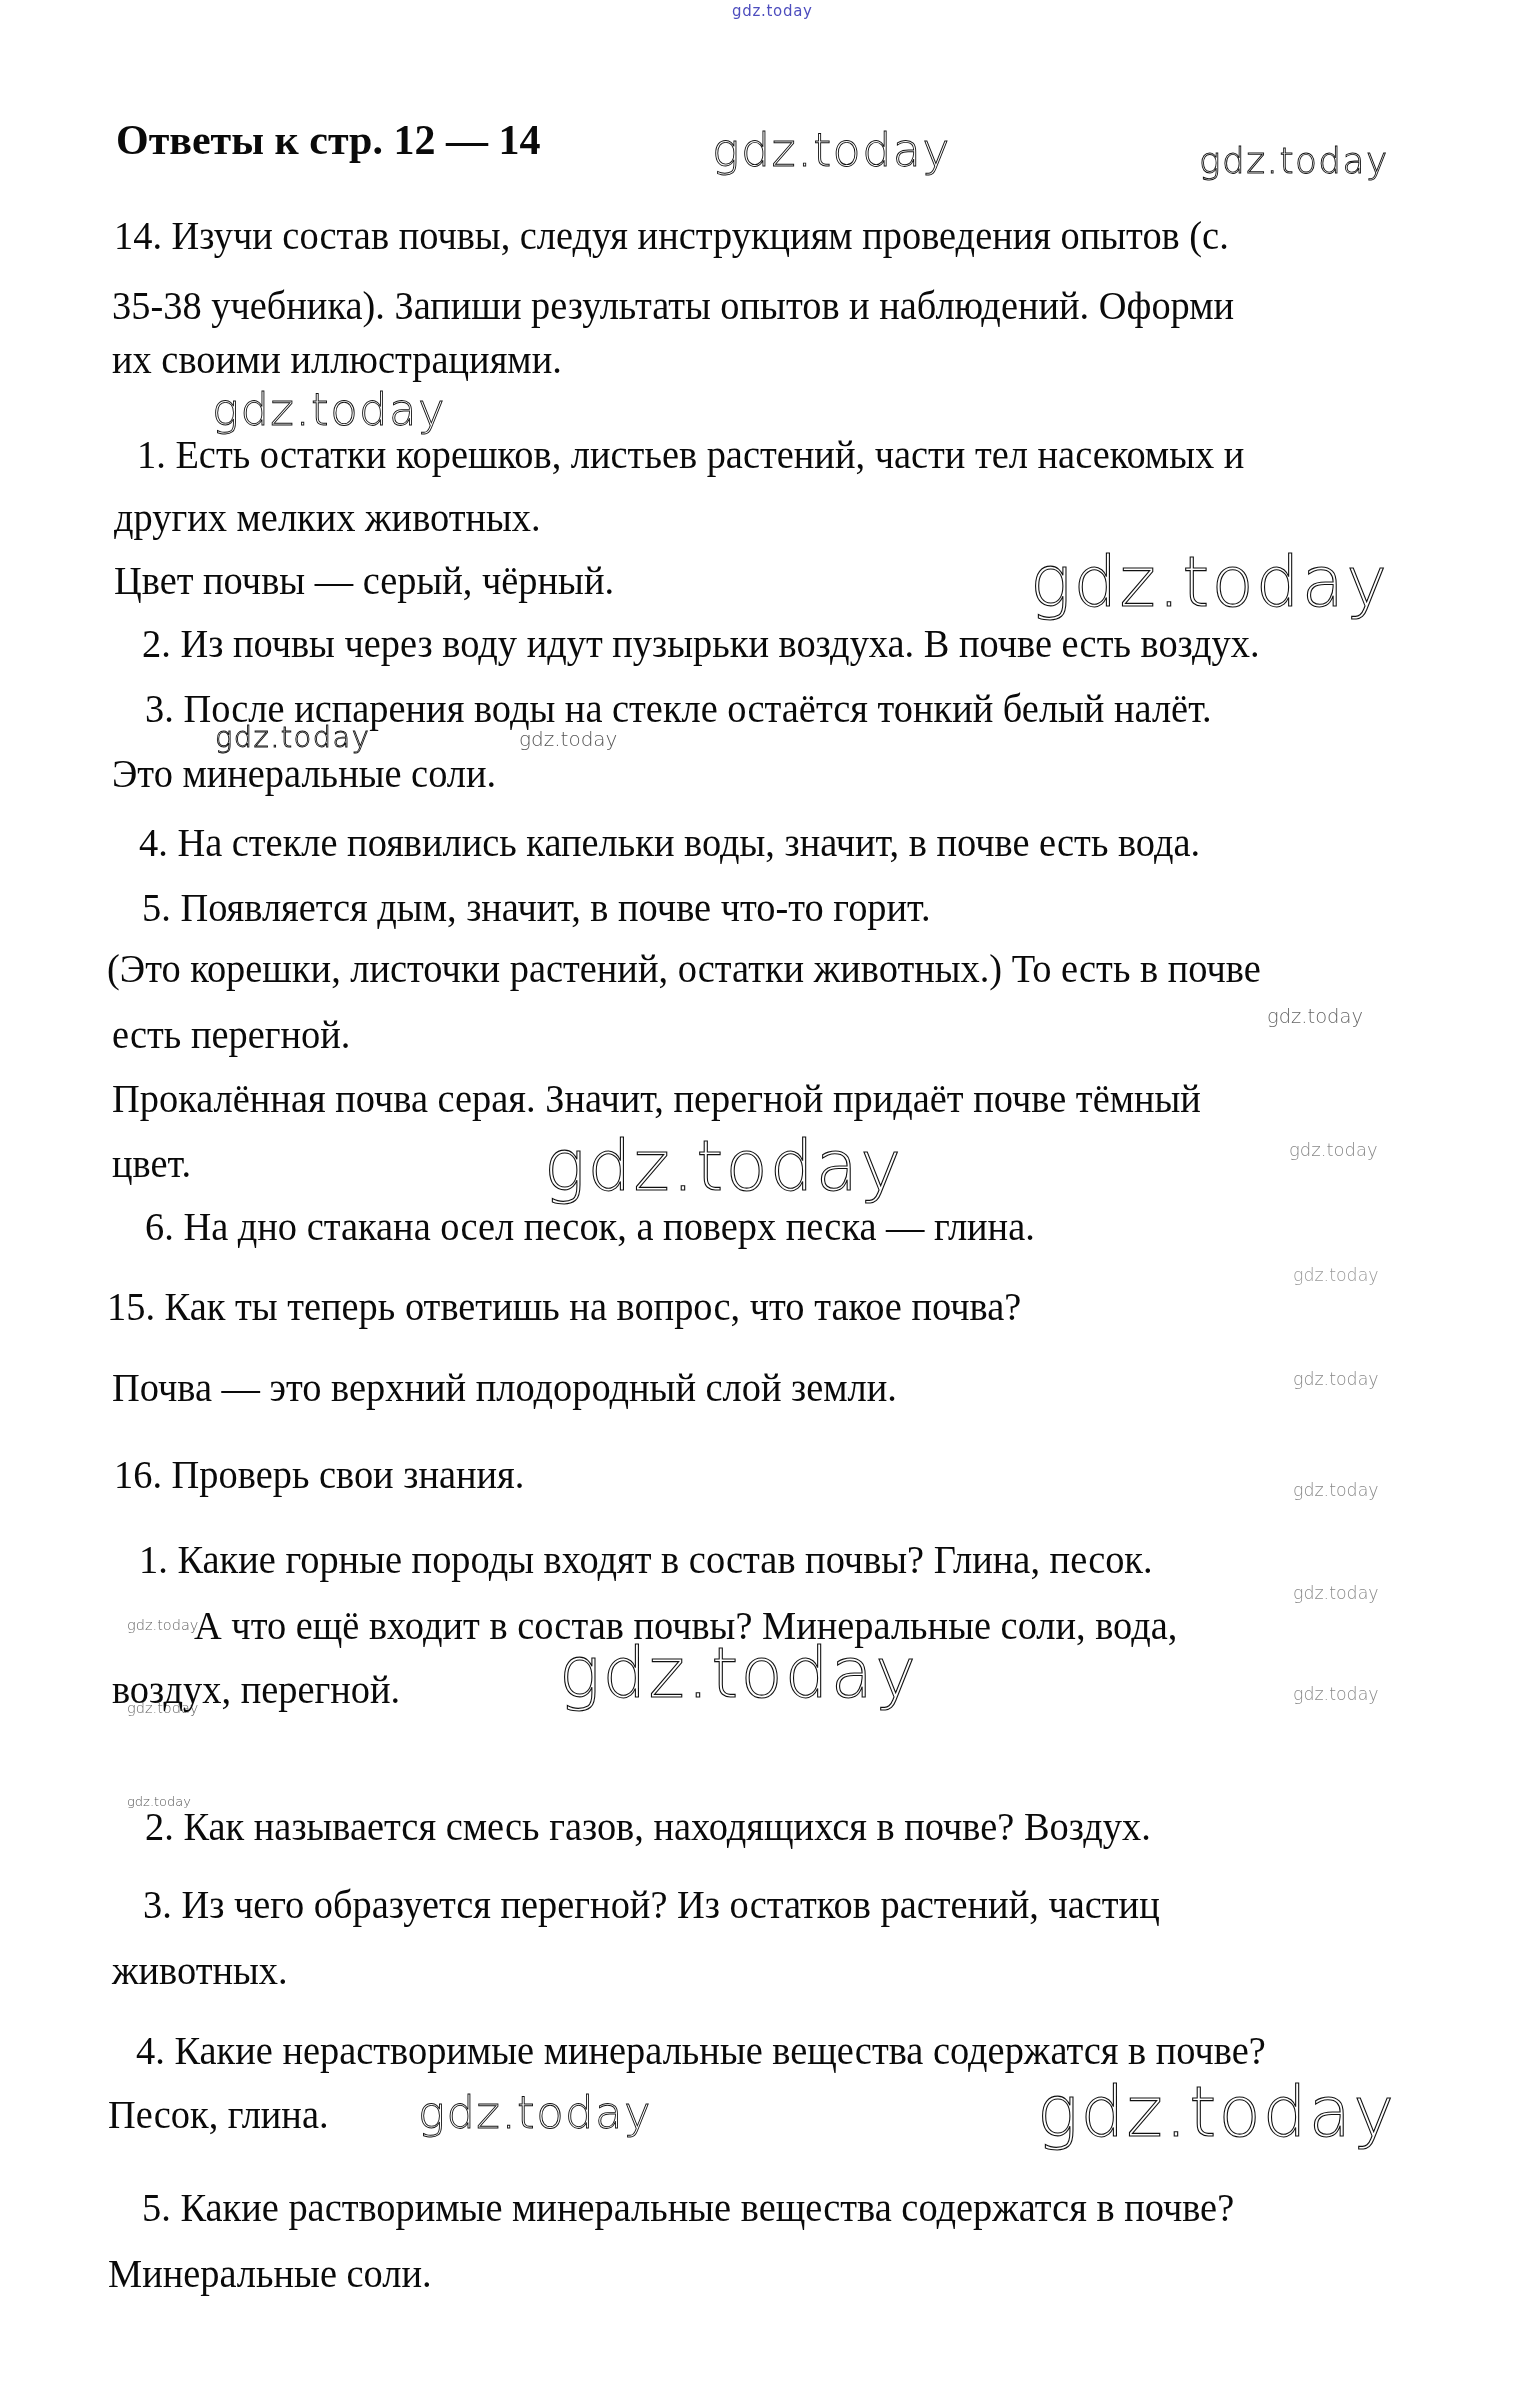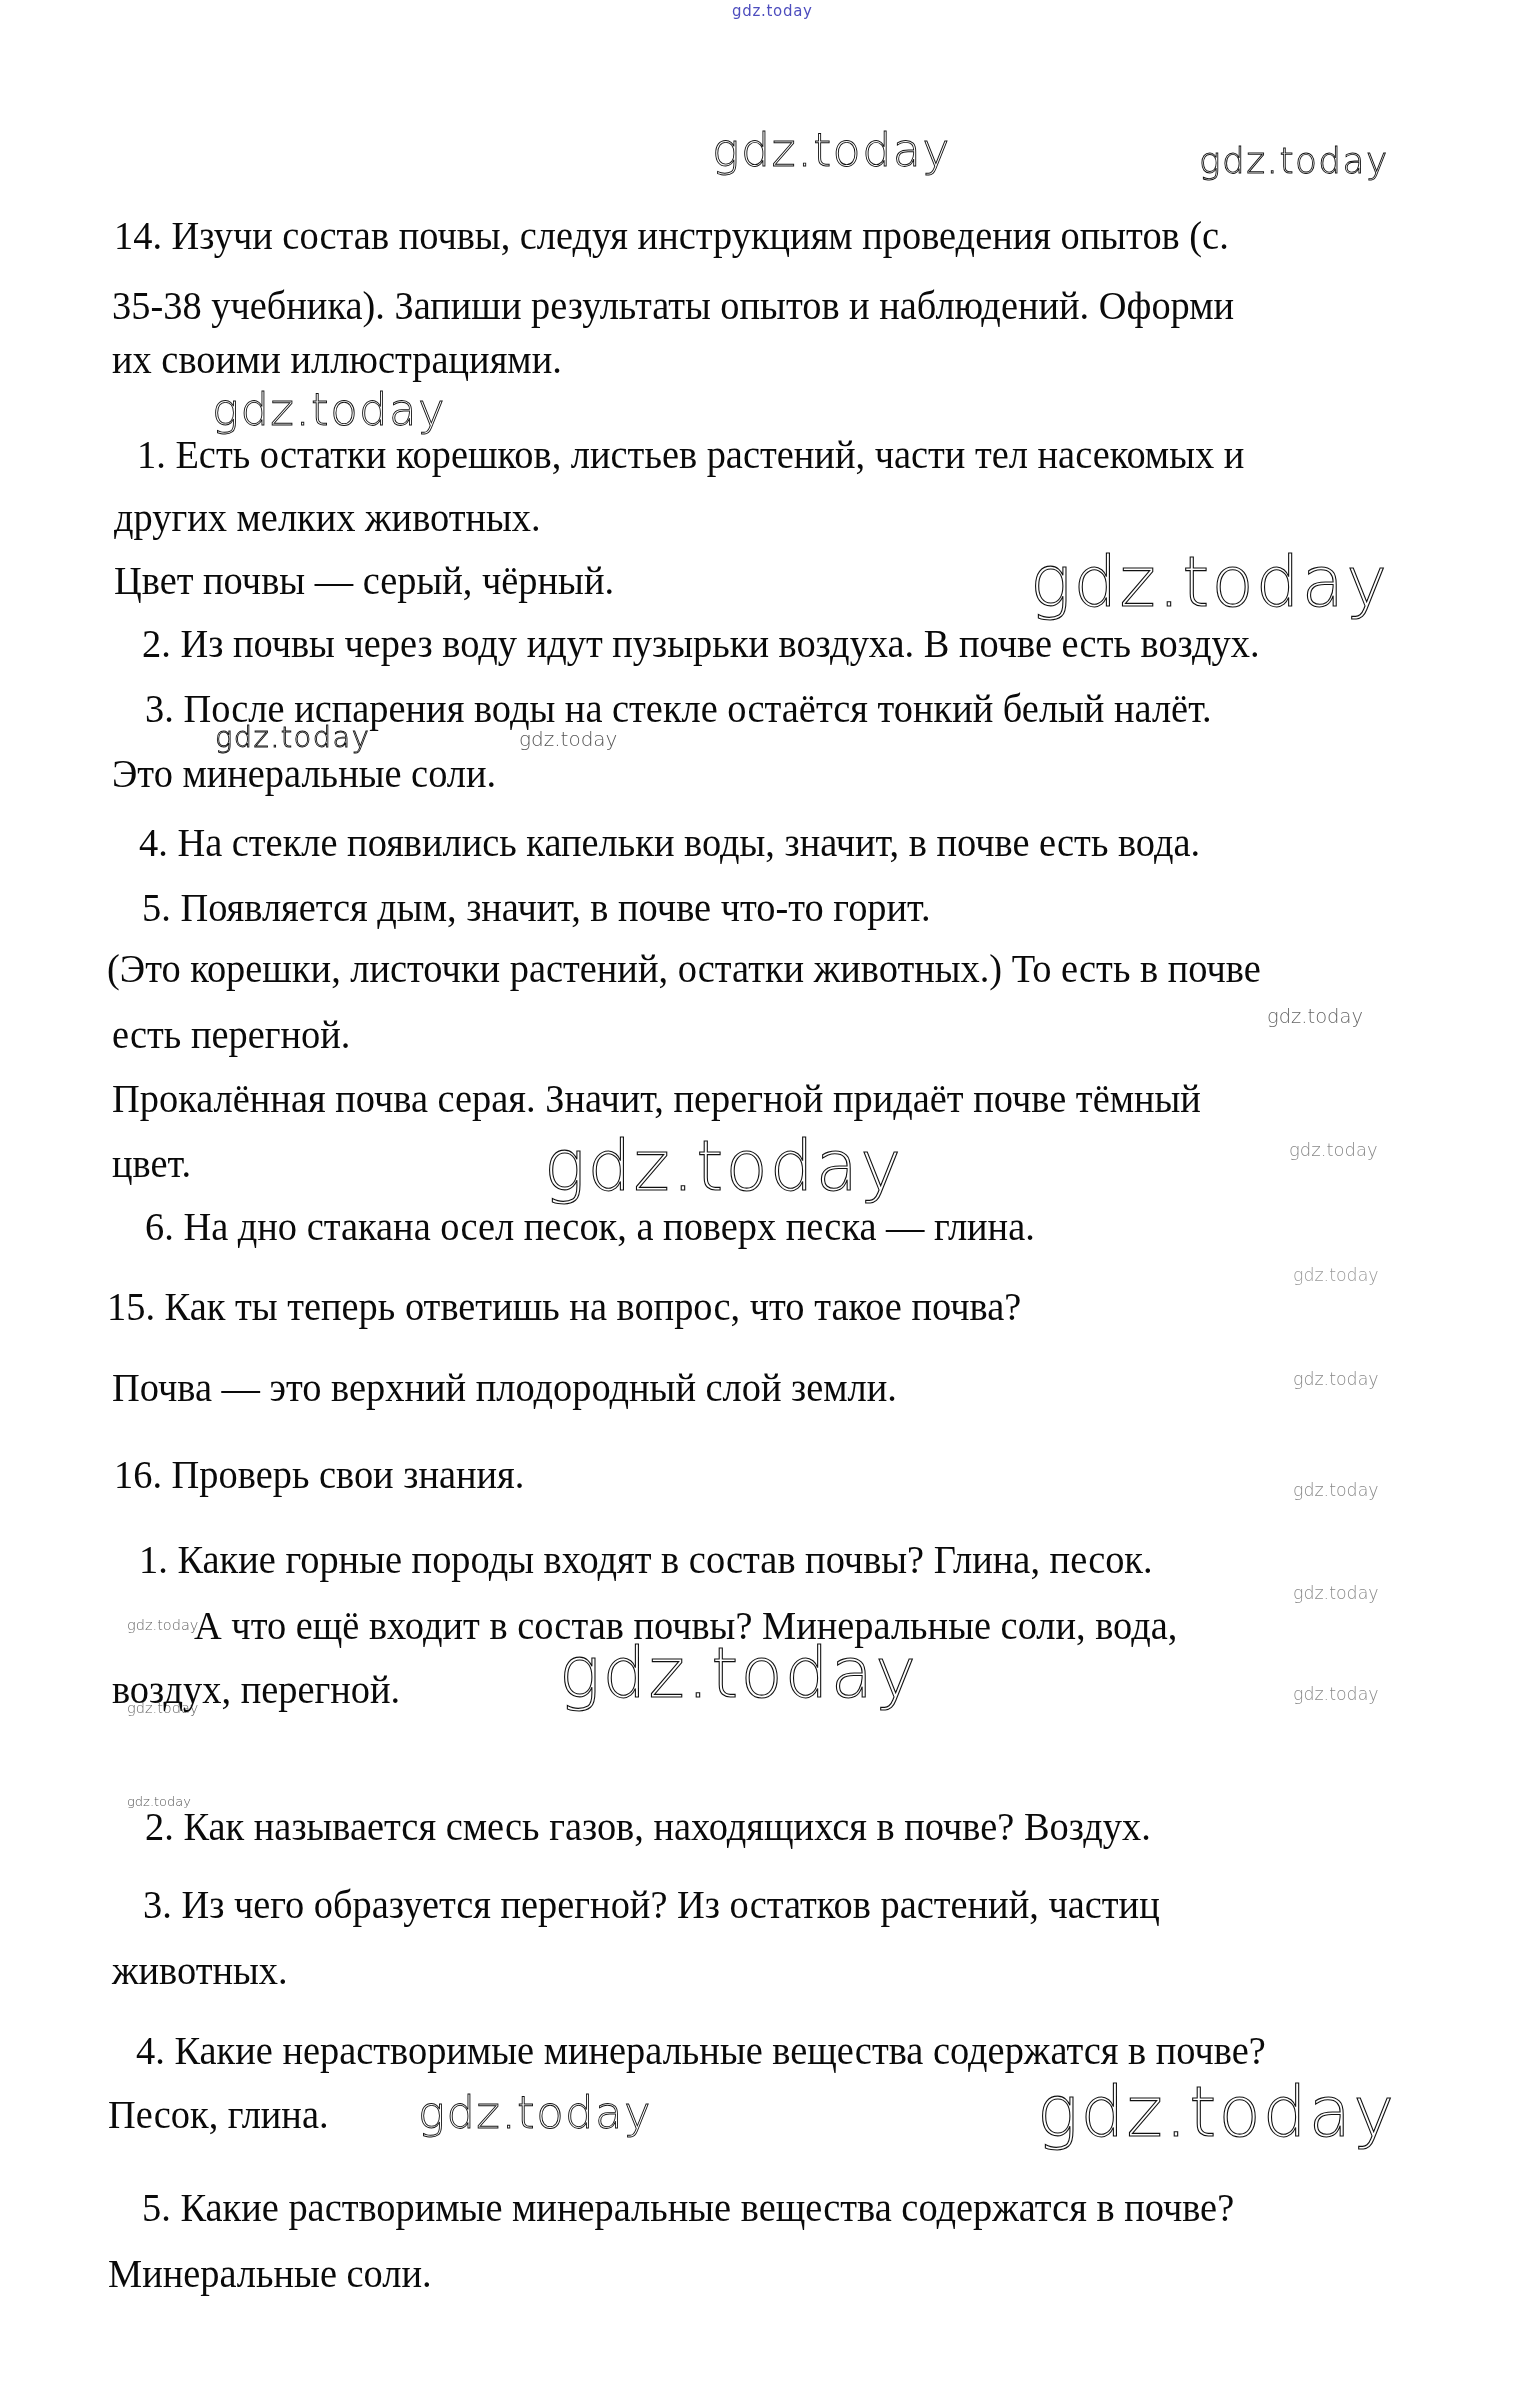--- a/index.html
+++ b/index.html
@@ -59,20 +59,21 @@
   @supports not (-webkit-text-stroke: 1px black){
     .wm.outline{color:#222222;}
   }
 </style>
 </head>
 <body>
 
 <div class="page">
   <a class="top-link" href="#">gdz.today</a>
 
+  <div class="hdr">Ответы к стр. 12 — 14</div>
 
   <div class="lines">
       <div class="line" style="left: 114px; top: 214px;">14. Изучи состав почвы, следуя инструкциям проведения опытов (с.</div>
       <div class="line" style="left: 112px; top: 284px;">35-38 учебника). Запиши результаты опытов и наблюдений. Оформи</div>
       <div class="line" style="left: 112px; top: 338px;">их своими иллюстрациями.</div>
       <div class="line" style="left: 137px; top: 433px;">1. Есть остатки корешков, листьев растений, части тел насекомых и</div>
       <div class="line" style="left: 114px; top: 496px;">других мелких животных.</div>
       <div class="line" style="left: 114px; top: 559px;">Цвет почвы — серый, чёрный.</div>
       <div class="line" style="left: 142px; top: 622px;">2. Из почвы через воду идут пузырьки воздуха. В почве есть воздух.</div>
       <div class="line" style="left: 145px; top: 687px;">3. После испарения воды на стекле остаётся тонкий белый налёт.</div>

